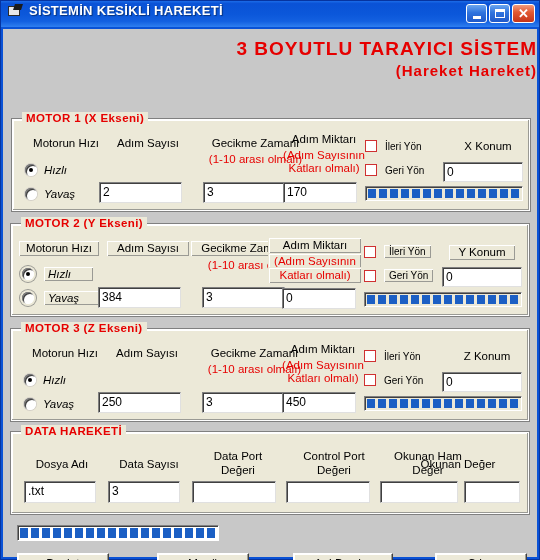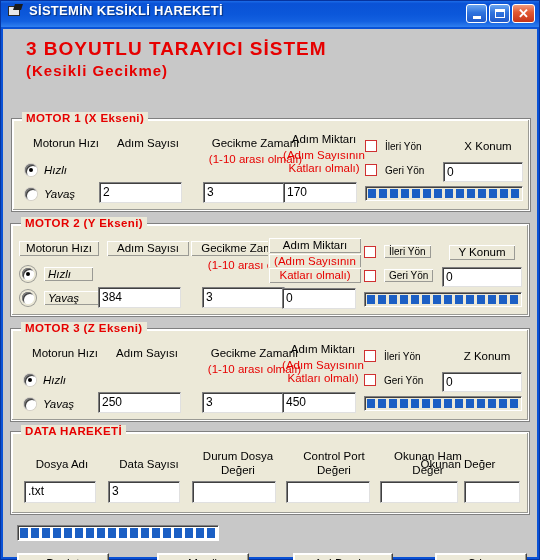--- a/index.html
+++ b/index.html
@@ -84,21 +84,21 @@
     margin: 2px;
     background-color: #c8c8c8;
     background-image:
       radial-gradient(#8a8a8a 0.6px, transparent 0.7px);
     background-size: 8px 8px;
     background-position: 3px 3px;
     position: relative;
   }
 
   .heading {
-    text-align: left;
+    text-align: right;
     color: #e60000;
     font-weight: bold;
     padding-top: 9px;
     letter-spacing: 1px;
     margin-left: 23px;
   }
   .heading .line1 { font-size: 19px; }
   .heading .line2 { font-size: 15px; margin-top: 2px; }
 
   
@@ -261,21 +261,21 @@
       <div class="tbtn close">
           <span class="close-glyph">✕</span>
         </div>
     </div>
   </div>
 
   <div class="formbody">
 
     <div class="heading">
       <div class="line1">3 BOYUTLU TARAYICI SİSTEM</div>
-      <div class="line2">(Kesikli Gecikme)</div>
+      <div class="line2">(Hareket Hareket)</div>
     </div>
 
     <div class="group" style="left:9px; top:90px; width:518px; height:92px;">
       <div class="group-title">MOTOR 1 (X Ekseni)</div>
 
       <div class="lbl" style="left:8px; top:17px; width:90px;">Motorun Hızı</div>
       <div class="radio" style="left:12px; top:44px;">
         <span class="dot on"></span>
         <span class="txt">Hızlı</span>
       </div>
@@ -396,21 +396,21 @@
 
     <div class="group" style="left:8px; top:403px; width:518px; height:82px;">
       <div class="group-title">DATA HAREKETİ</div>
 
       <div class="lbl" style="left:10px; top:25px; width:80px;">Dosya Adı</div>
       <div class="tbox" style="left:12px; top:48px; width:72px; height:22px;">.txt</div>
 
       <div class="lbl" style="left:94px; top:25px; width:86px;">Data Sayısı</div>
       <div class="tbox" style="left:96px; top:48px; width:72px; height:22px;">3</div>
 
-      <div class="lbl" style="left:178px; top:17px; width:96px;">Durum Dosya</div>
+      <div class="lbl" style="left:178px; top:17px; width:96px;">Data Port</div>
       <div class="lbl" style="left:178px; top:31px; width:96px;">Değeri</div>
       <div class="tbox" style="left:180px; top:48px; width:84px; height:22px;"></div>
 
       <div class="lbl" style="left:272px; top:17px; width:100px;">Control Port</div>
       <div class="lbl" style="left:272px; top:31px; width:100px;">Değeri</div>
       <div class="tbox" style="left:274px; top:48px; width:84px; height:22px;"></div>
 
       <div class="lbl" style="left:366px; top:17px; width:100px;">Okunan  Ham</div>
       <div class="lbl" style="left:366px; top:31px; width:100px;">Değer</div>
       <div class="tbox" style="left:368px; top:48px; width:78px; height:22px;"></div>

